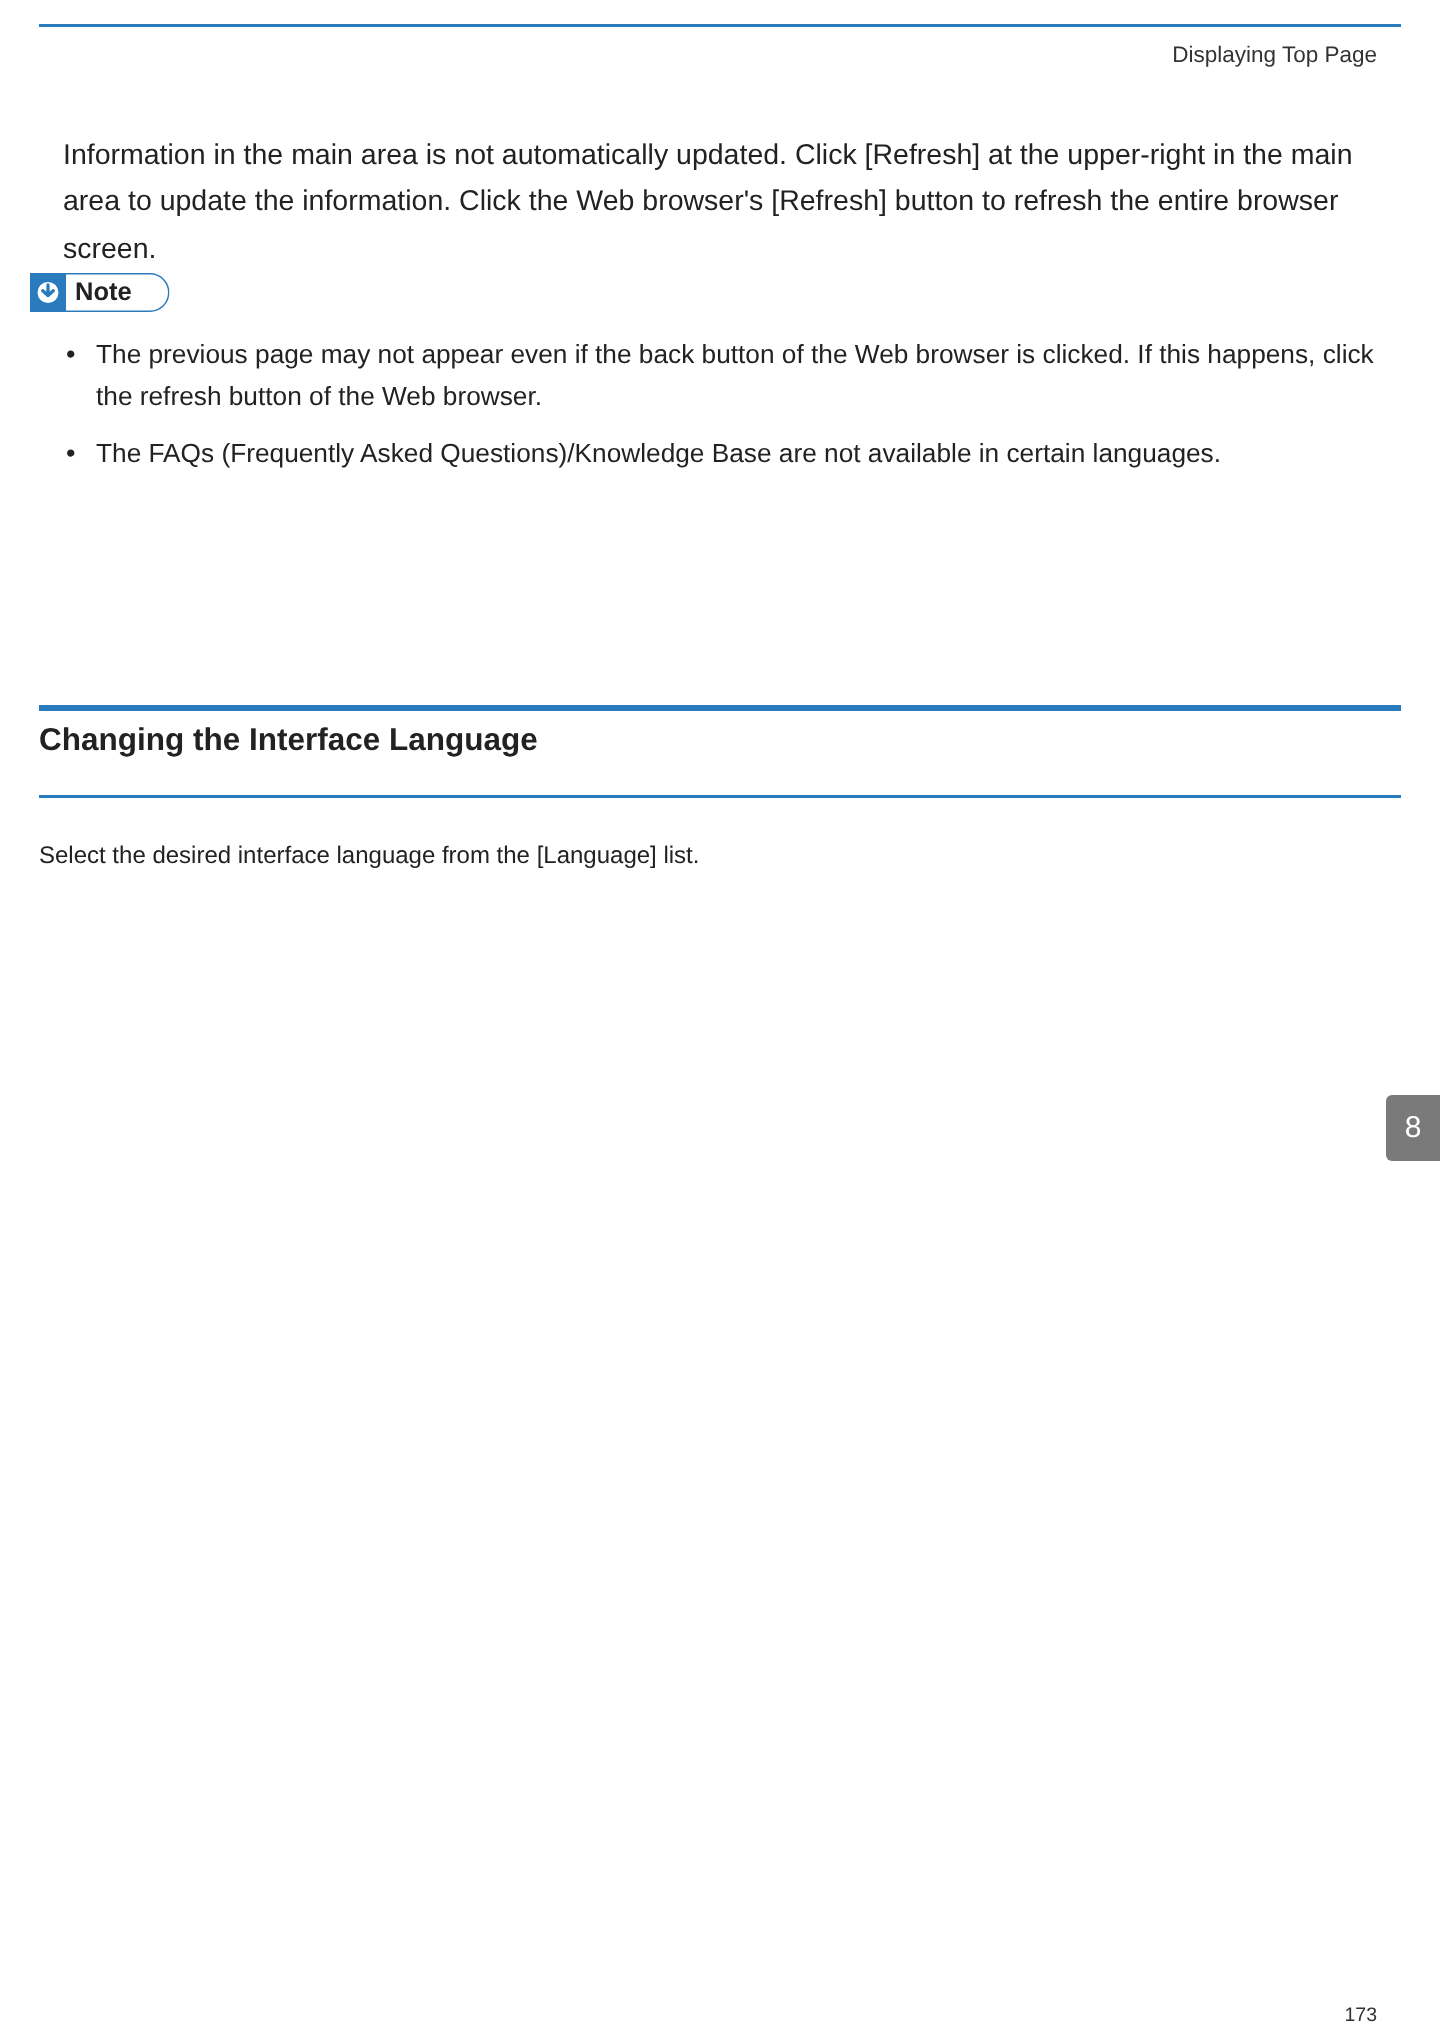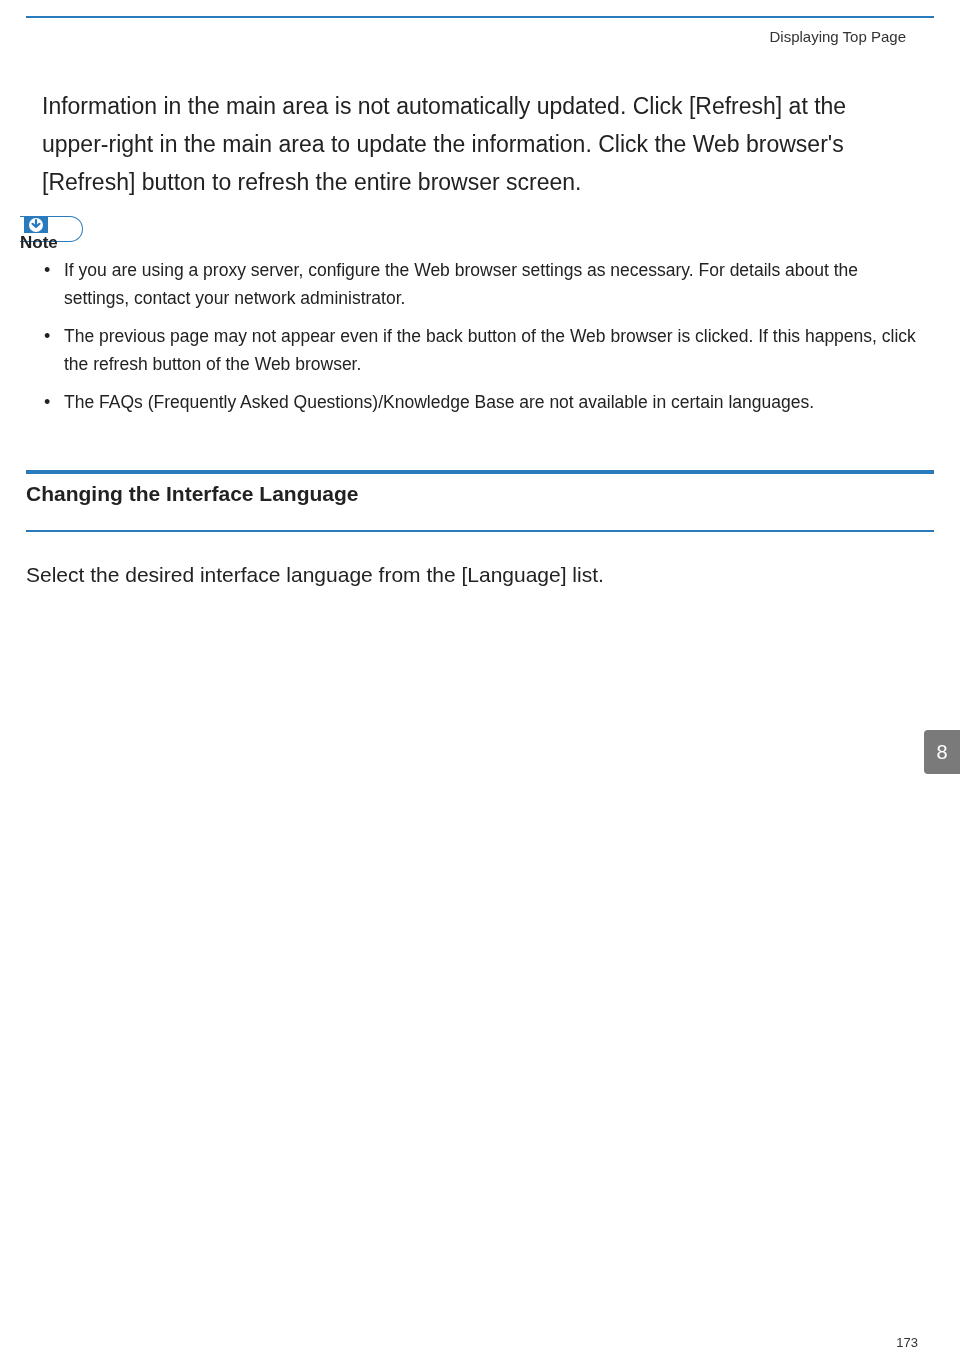--- a/index.html
+++ b/index.html
@@ -14,48 +14,46 @@
     position: absolute;
     top: 16px;
     left: 26px;
     right: 26px;
     height: 2px;
     background: #2a7bbd;
   }
   .running-head {
     position: absolute;
     top: 28px;
-    right: 54px;
+    right: 42px;
     font-size: 15px;
     color: #333;
   }
   .body-text {
     position: absolute;
     top: 88px;
     left: 42px;
     right: 42px;
   }
   .intro {
-    font-size: 23px;
+    font-size: 19px;
     line-height: 1.65;
     color: #222;
   }
   .note-pill {
     display: inline-flex;
     align-items: center;
-    margin-top: 14px;
     margin-left: -22px;
     height: 26px;
     border: 1.5px solid #2a7bbd;
     border-left: none;
     border-top-right-radius: 13px;
     border-bottom-right-radius: 13px;
     padding: 0 24px 0 0;
     background: #fff;
-    flex-direction: column;
   }
   .note-badge {
     width: 24px;
     height: 26px;
     background: #2a7bbd;
     display: flex;
     align-items: center;
     justify-content: center;
     margin-right: 6px;
   }
@@ -103,21 +101,21 @@
     color: #222;
     padding-left: 0;
     margin-bottom: 24px;
   }
   .section-bar-bottom {
     height: 2px;
     background: #2a7bbd;
   }
   .section-body {
     margin-top: 26px;
-    font-size: 21px;
+    font-size: 16px;
     color: #222;
     line-height: 1.6;
   }
   .side-tab {
     position: absolute;
     right: 0;
     top: 730px;
     width: 36px;
     height: 44px;
     background: #7a7a7a;
@@ -152,21 +150,20 @@
       <span class="note-badge">
         <svg width="16" height="16" viewBox="0 0 16 16">
           <circle cx="8" cy="8" r="7" fill="#fff"></circle>
           <path d="M8 3 L8 10 M8 10 L4.5 6.8 M8 10 L11.5 6.8" stroke="#2a7bbd" stroke-width="2.2" fill="none" stroke-linecap="round"></path>
         </svg>
       </span>
       <span class="note-label">Note</span>
     </div>
 
     <ul class="notes">
-      <li>If you are using a proxy server, configure the Web browser settings as necessary. For details about the settings, contact your network administrator.</li>
       <li>The previous page may not appear even if the back button of the Web browser is clicked. If this happens, click the refresh button of the Web browser.</li>
       <li>The FAQs (Frequently Asked Questions)/Knowledge Base are not available in certain languages.</li>
     </ul>
   </div>
 
   <div class="section">
     <div class="section-bar-top"></div>
     <h2 class="section-title">Changing the Interface Language</h2>
     <div class="section-bar-bottom"></div>
     <p class="section-body">Select the desired interface language from the [Language] list.</p>

